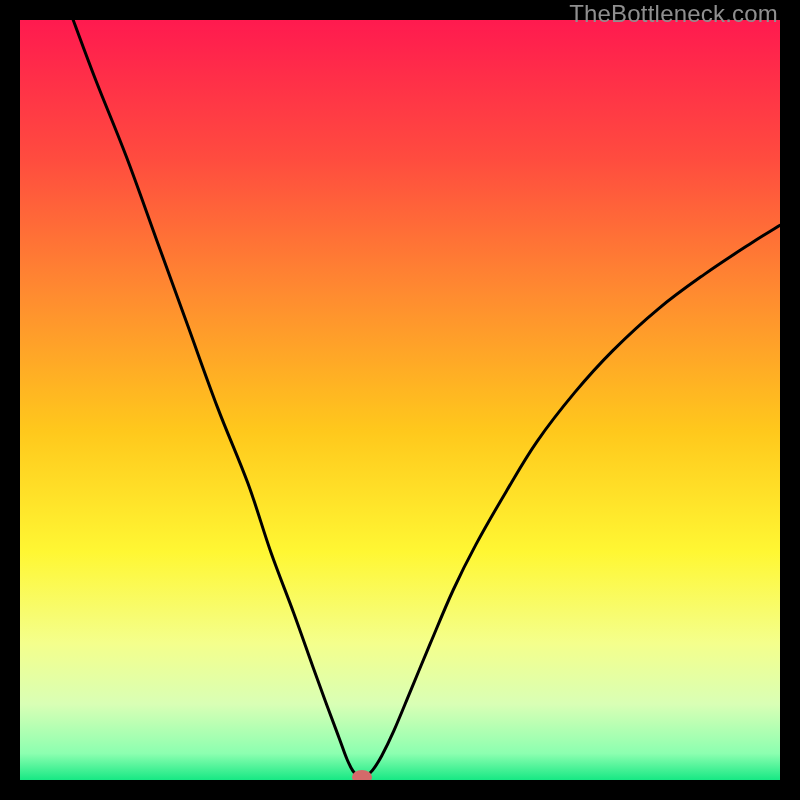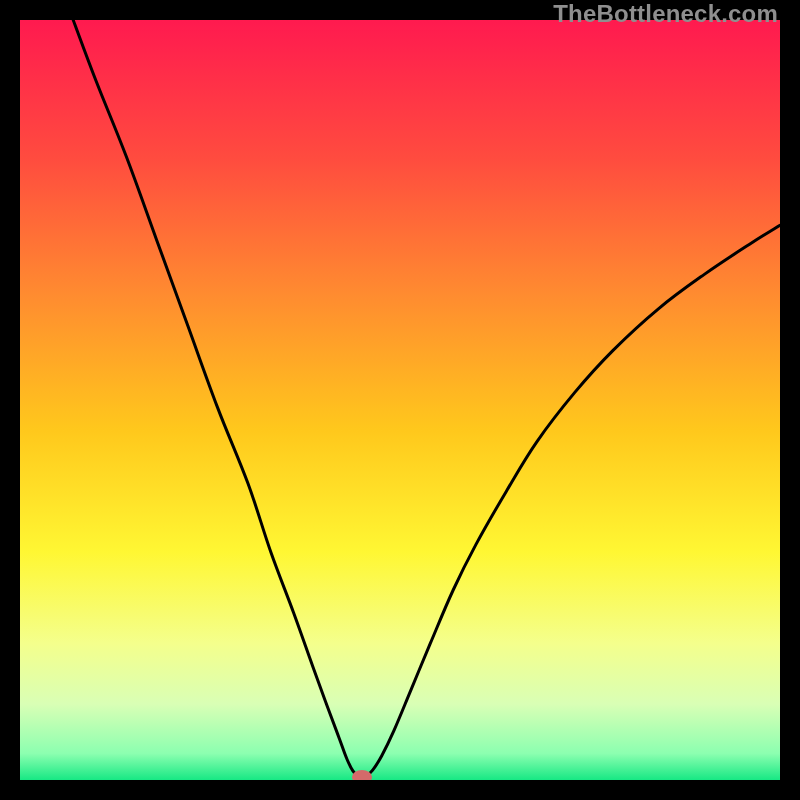--- a/index.html
+++ b/index.html
@@ -25,21 +25,21 @@
     top: 0;
     width: 760px;
     height: 760px;
   }
   .watermark {
     position: absolute;
     top: 0px;
     right: 22px;
     color: #8f8f8f;
     font-size: 24px;
-    font-weight: 700;
+    font-weight: 400;
     letter-spacing: 0.2px;
   }
   svg { display: block; }
 </style>
 </head>
 <body>
 
 <div class="frame">
   <svg class="plot" viewBox="0 0 760 760">
     <defs>

